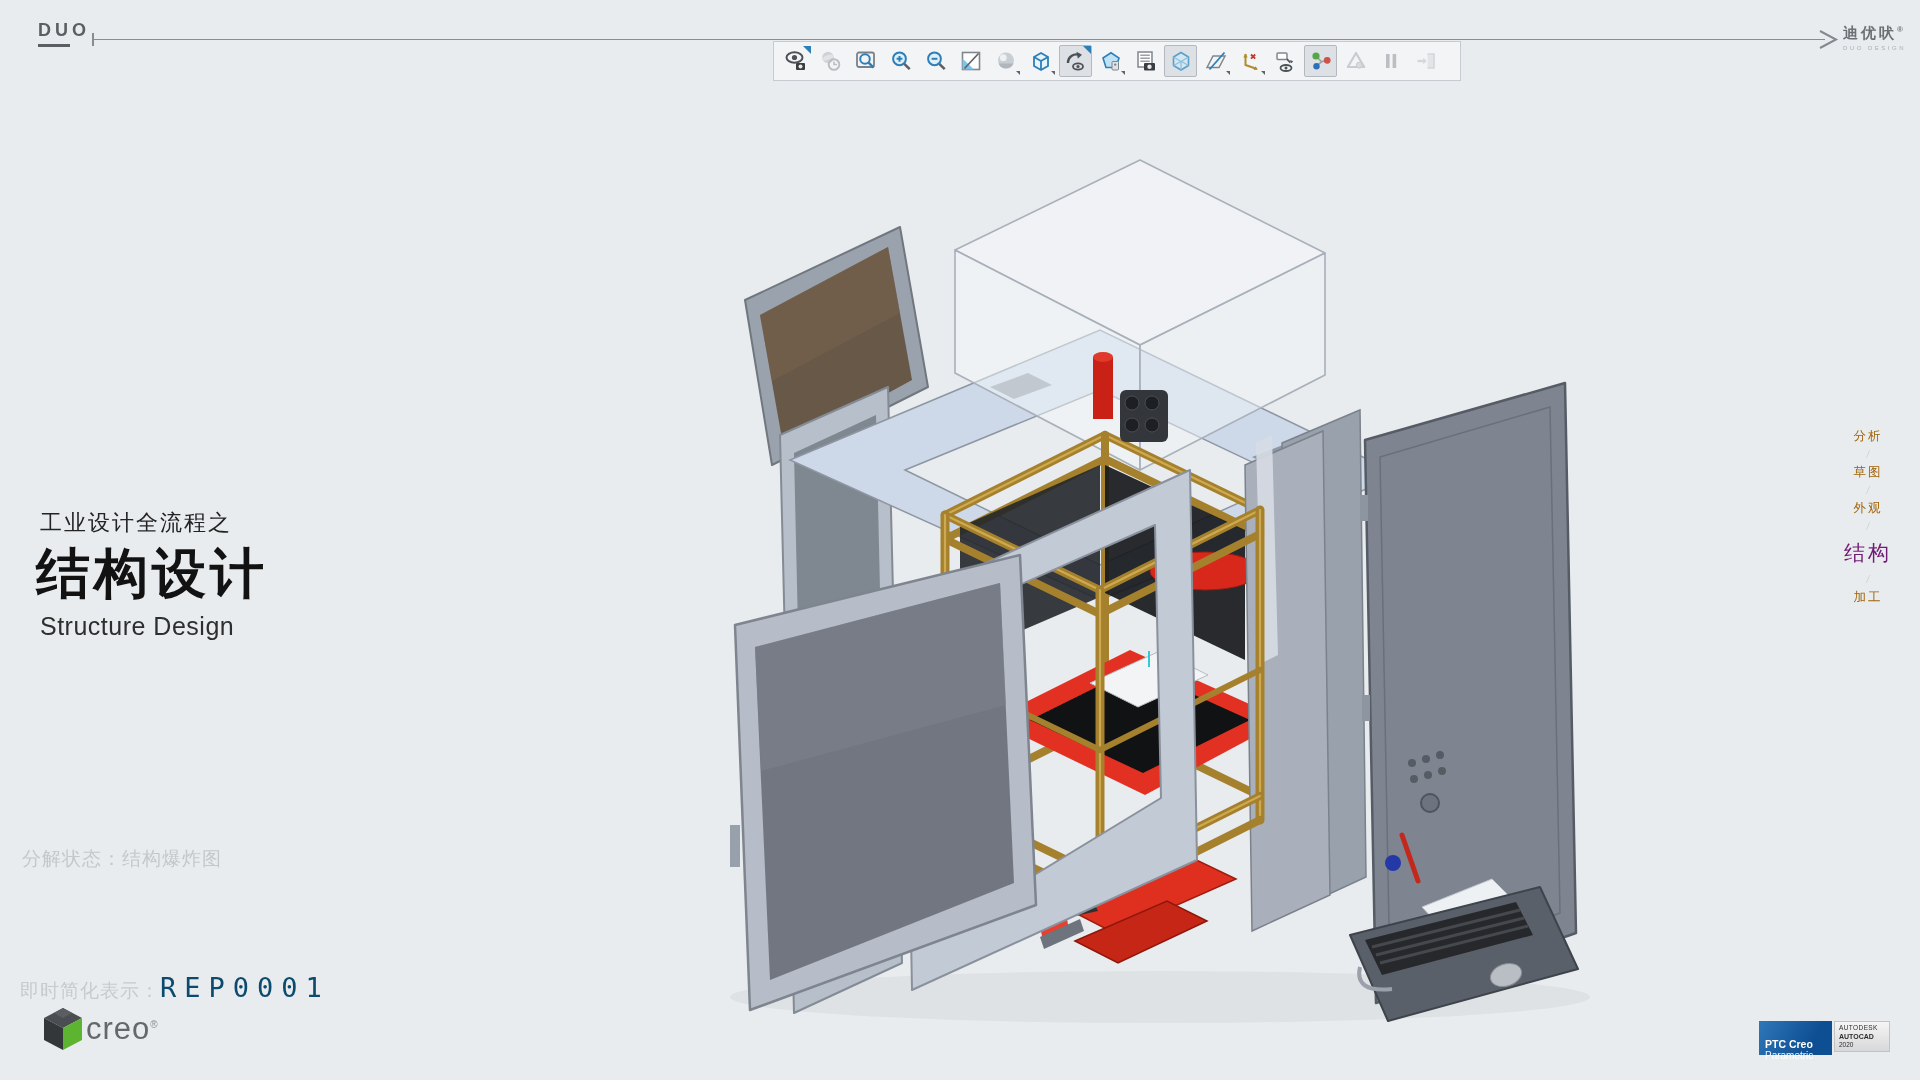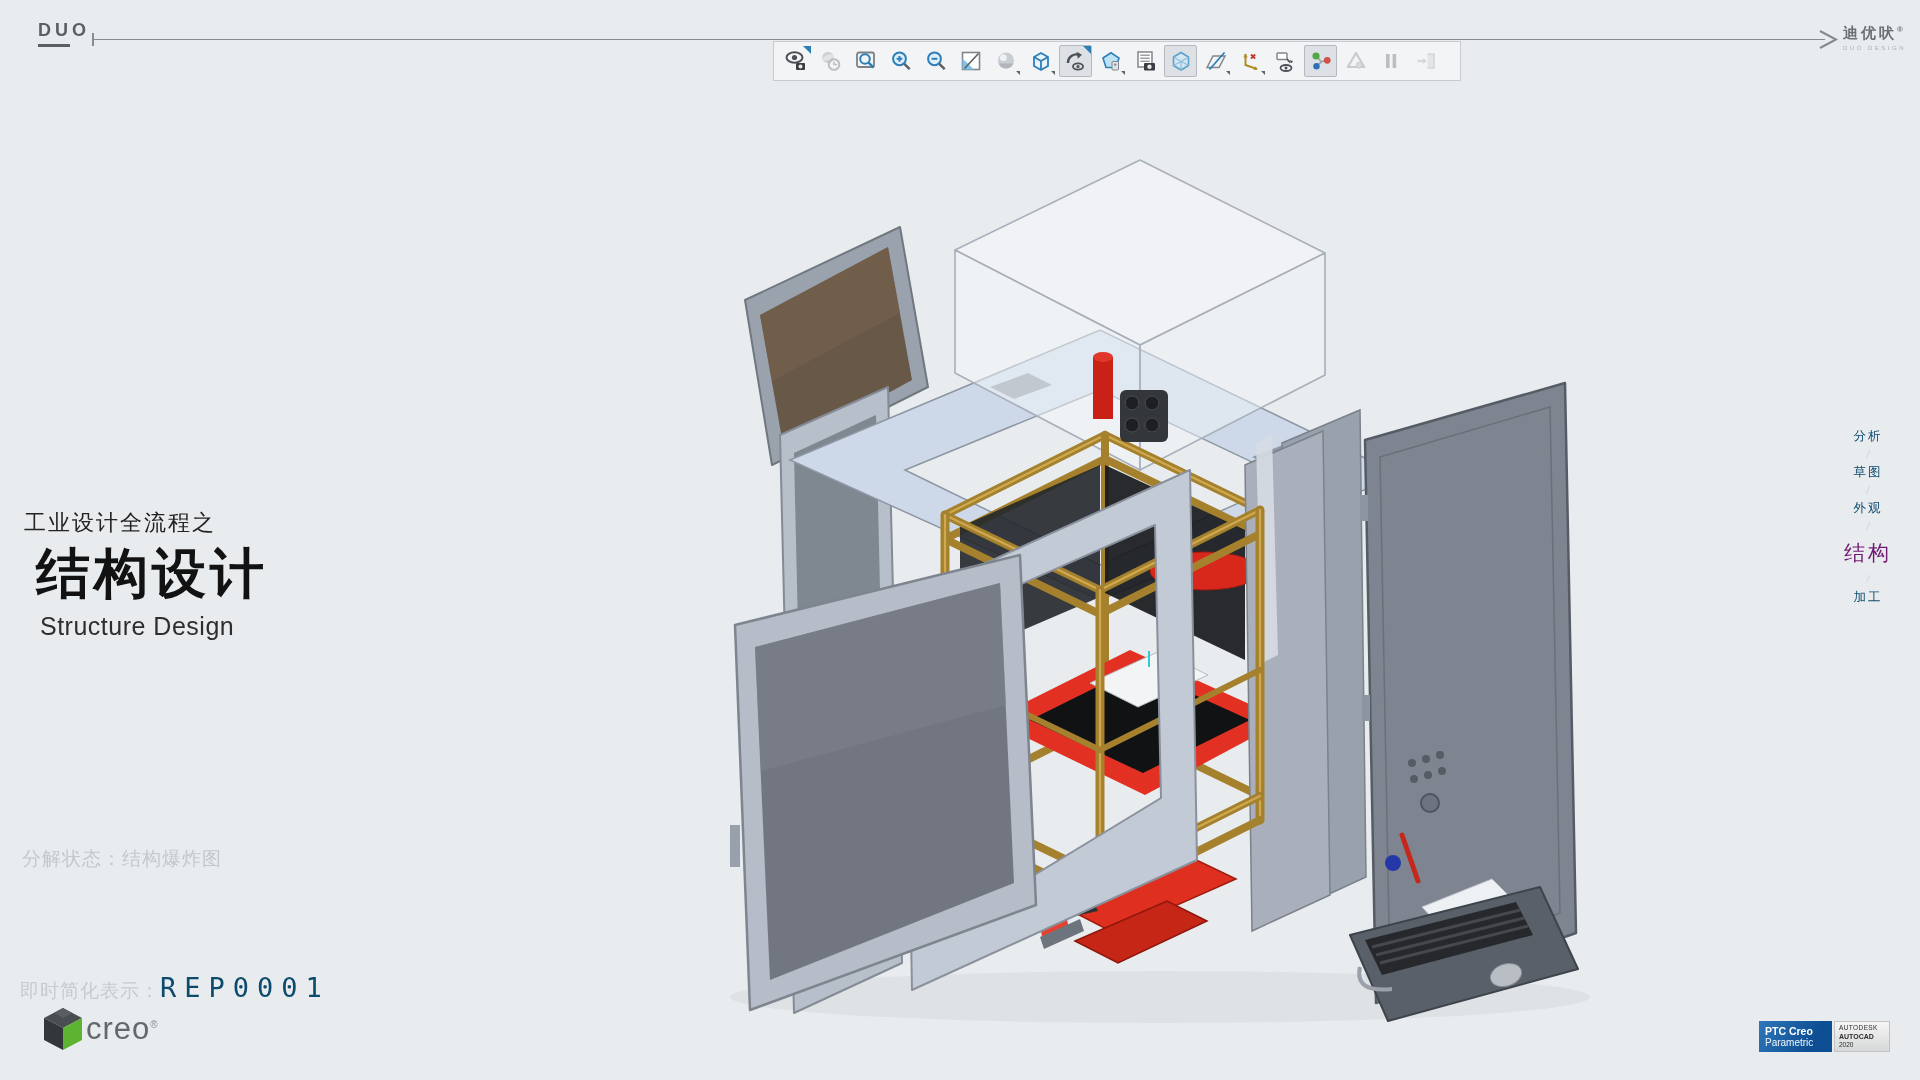--- a/index.html
+++ b/index.html
@@ -23,44 +23,44 @@
     border:1px solid #c7cad0;box-sizing:border-box;display:flex;align-items:center;padding:0 5px;gap:2px;z-index:5;}
   .tb-btn{position:relative;width:33px;height:32px;border:1px solid transparent;background:transparent;
     display:flex;align-items:center;justify-content:center;padding:0;cursor:pointer;border-radius:2px;}
   .tb-btn svg{width:24px;height:24px;display:block;}
   .tb-btn.pressed{background:#dde1e5;border-color:#b4b9bf;}
   .tb-btn.disabled{opacity:.62;}
   .tb-corner{position:absolute;top:0;right:0;width:0;height:0;border-left:8px solid transparent;border-top:8px solid #2e7fb8;}
   .tb-drop{position:absolute;right:1px;bottom:1px;width:0;height:0;border-left:4px solid transparent;border-top:4px solid #5f646a;}
 
   
-  .kicker{position:absolute;left:24px;top:508px;font-family:"Liberation Serif","DejaVu Serif",serif;
+  .kicker{position:absolute;left:40px;top:508px;font-family:"Liberation Serif","DejaVu Serif",serif;
     font-size:22px;color:#232323;letter-spacing:2px;}
   .title{position:absolute;left:36px;top:538px;font-size:54px;font-weight:600;color:#121212;letter-spacing:4px;}
   .subtitle{position:absolute;left:40px;top:612px;font-size:25px;color:#2e2e2e;letter-spacing:.5px;}
   .para{position:absolute;left:42px;top:656px;width:302px;font-size:19.5px;line-height:32px;color:#3f4246;}
   .para p{margin:0;}
   .label-gray{position:absolute;left:22px;top:846px;font-size:19px;color:#c3c8cc;letter-spacing:1px;}
   .rep-line{position:absolute;left:20px;top:972px;color:#c6cbcf;display:flex;align-items:baseline;}
   .rep-line .lbl{font-size:19px;letter-spacing:1px;}
   .rep-line .val{font-size:27px;letter-spacing:8px;color:#0c4a6e;font-family:"DejaVu Sans Mono","Liberation Mono",monospace;font-weight:400;}
 
   
   .right-nav{position:absolute;left:1828px;top:424px;width:80px;text-align:center;z-index:3;}
-  .right-nav .item{font-size:12.5px;color:#0c4a6e;letter-spacing:2px;margin:4px 0;cursor:pointer;}
+  .right-nav .item{font-size:12.5px;color:#a16207;letter-spacing:2px;margin:4px 0;cursor:pointer;}
   .right-nav .sep{font-size:10px;color:#ced2d6;margin:2px 0;font-style:italic;}
   .right-nav .item.active{font-size:21px;color:#701a75;letter-spacing:3px;margin:7px 0;}
 
   
   .creo{position:absolute;left:42px;top:1006px;display:flex;align-items:center;gap:2px;}
   .creo .word{font-size:31px;color:#64686c;letter-spacing:1px;}
   .creo .word sup{font-size:10px;color:#8b8f93;}
   .badges{position:absolute;left:1759px;top:1021px;display:flex;gap:2px;}
   .badge-ptc{width:73px;height:31px;background:linear-gradient(120deg,#2f77ba 0%,#0d4f92 70%);color:#fff;
-    padding:4px 6px;box-sizing:border-box;line-height:12px;}
+    padding:17px 6px;box-sizing:border-box;line-height:12px;}
   .badge-ptc .l1{font-size:10.5px;font-weight:700;}
   .badge-ptc .l2{font-size:10px;font-weight:400;opacity:.95;}
   .badge-adsk{width:56px;height:31px;background:linear-gradient(#f5f5f5,#d7d8d9);border:1px solid #c2c3c5;
     color:#2d2d2d;padding:2px 4px;box-sizing:border-box;line-height:8.5px;}
   .badge-adsk .a1{font-size:6.5px;letter-spacing:.4px;}
   .badge-adsk .a2{font-size:7px;font-weight:800;}
   .badge-adsk .a3{font-size:6.5px;}
 
   
   .viewport{position:absolute;left:660px;top:135px;width:1000px;height:900px;z-index:2;}

